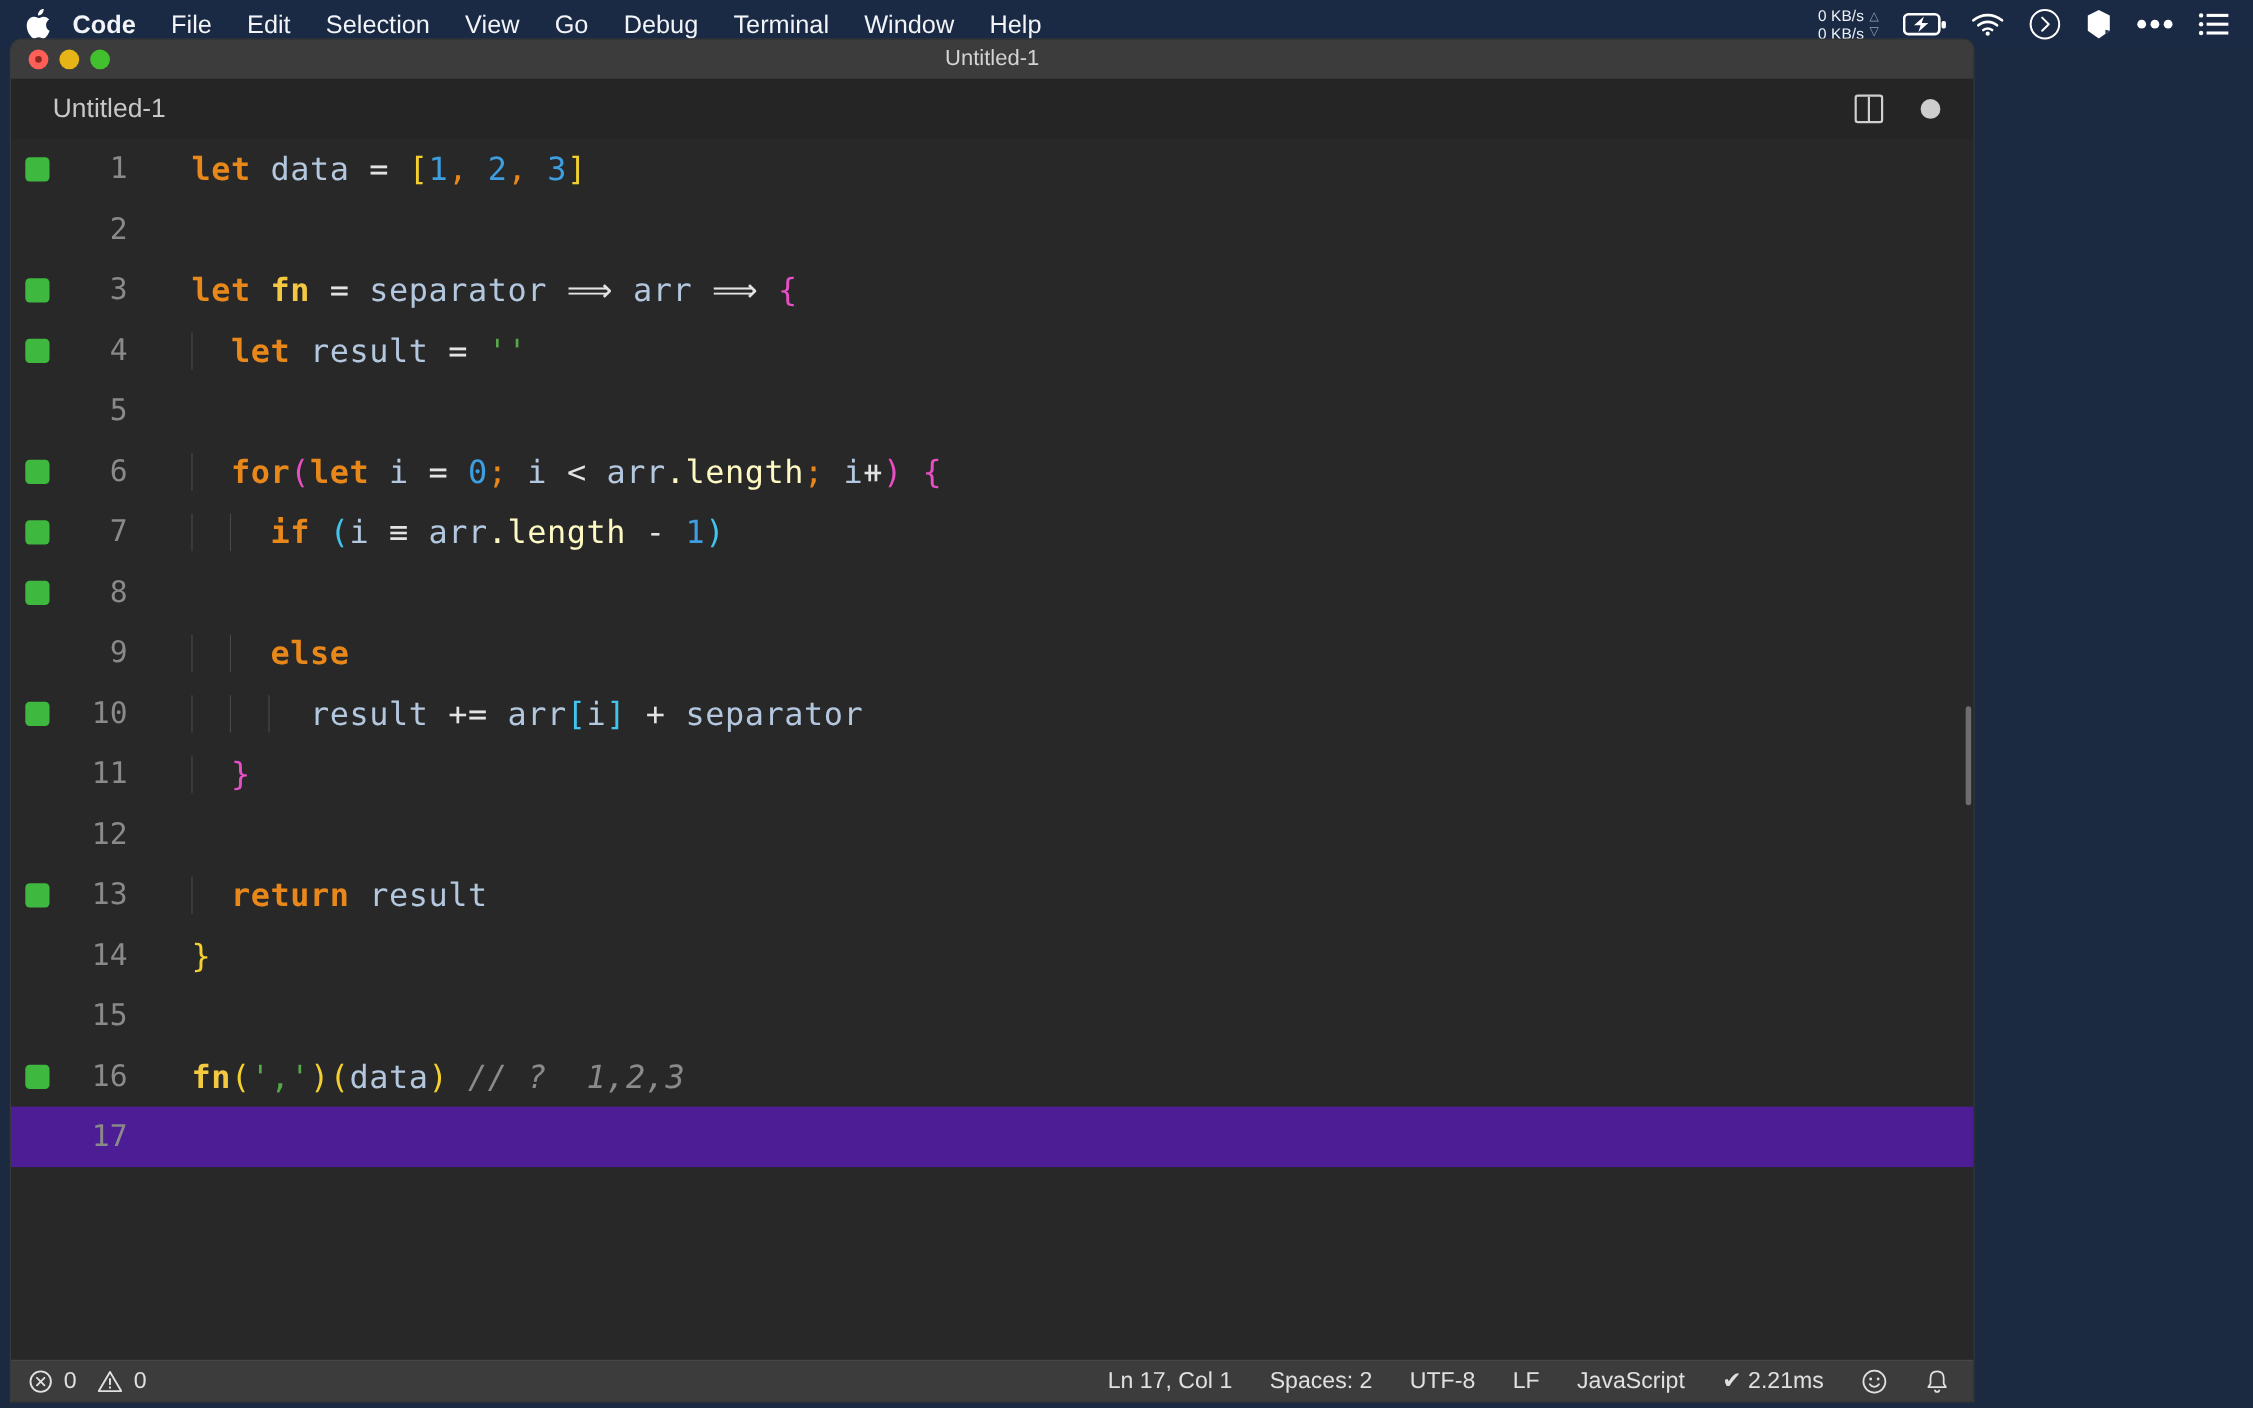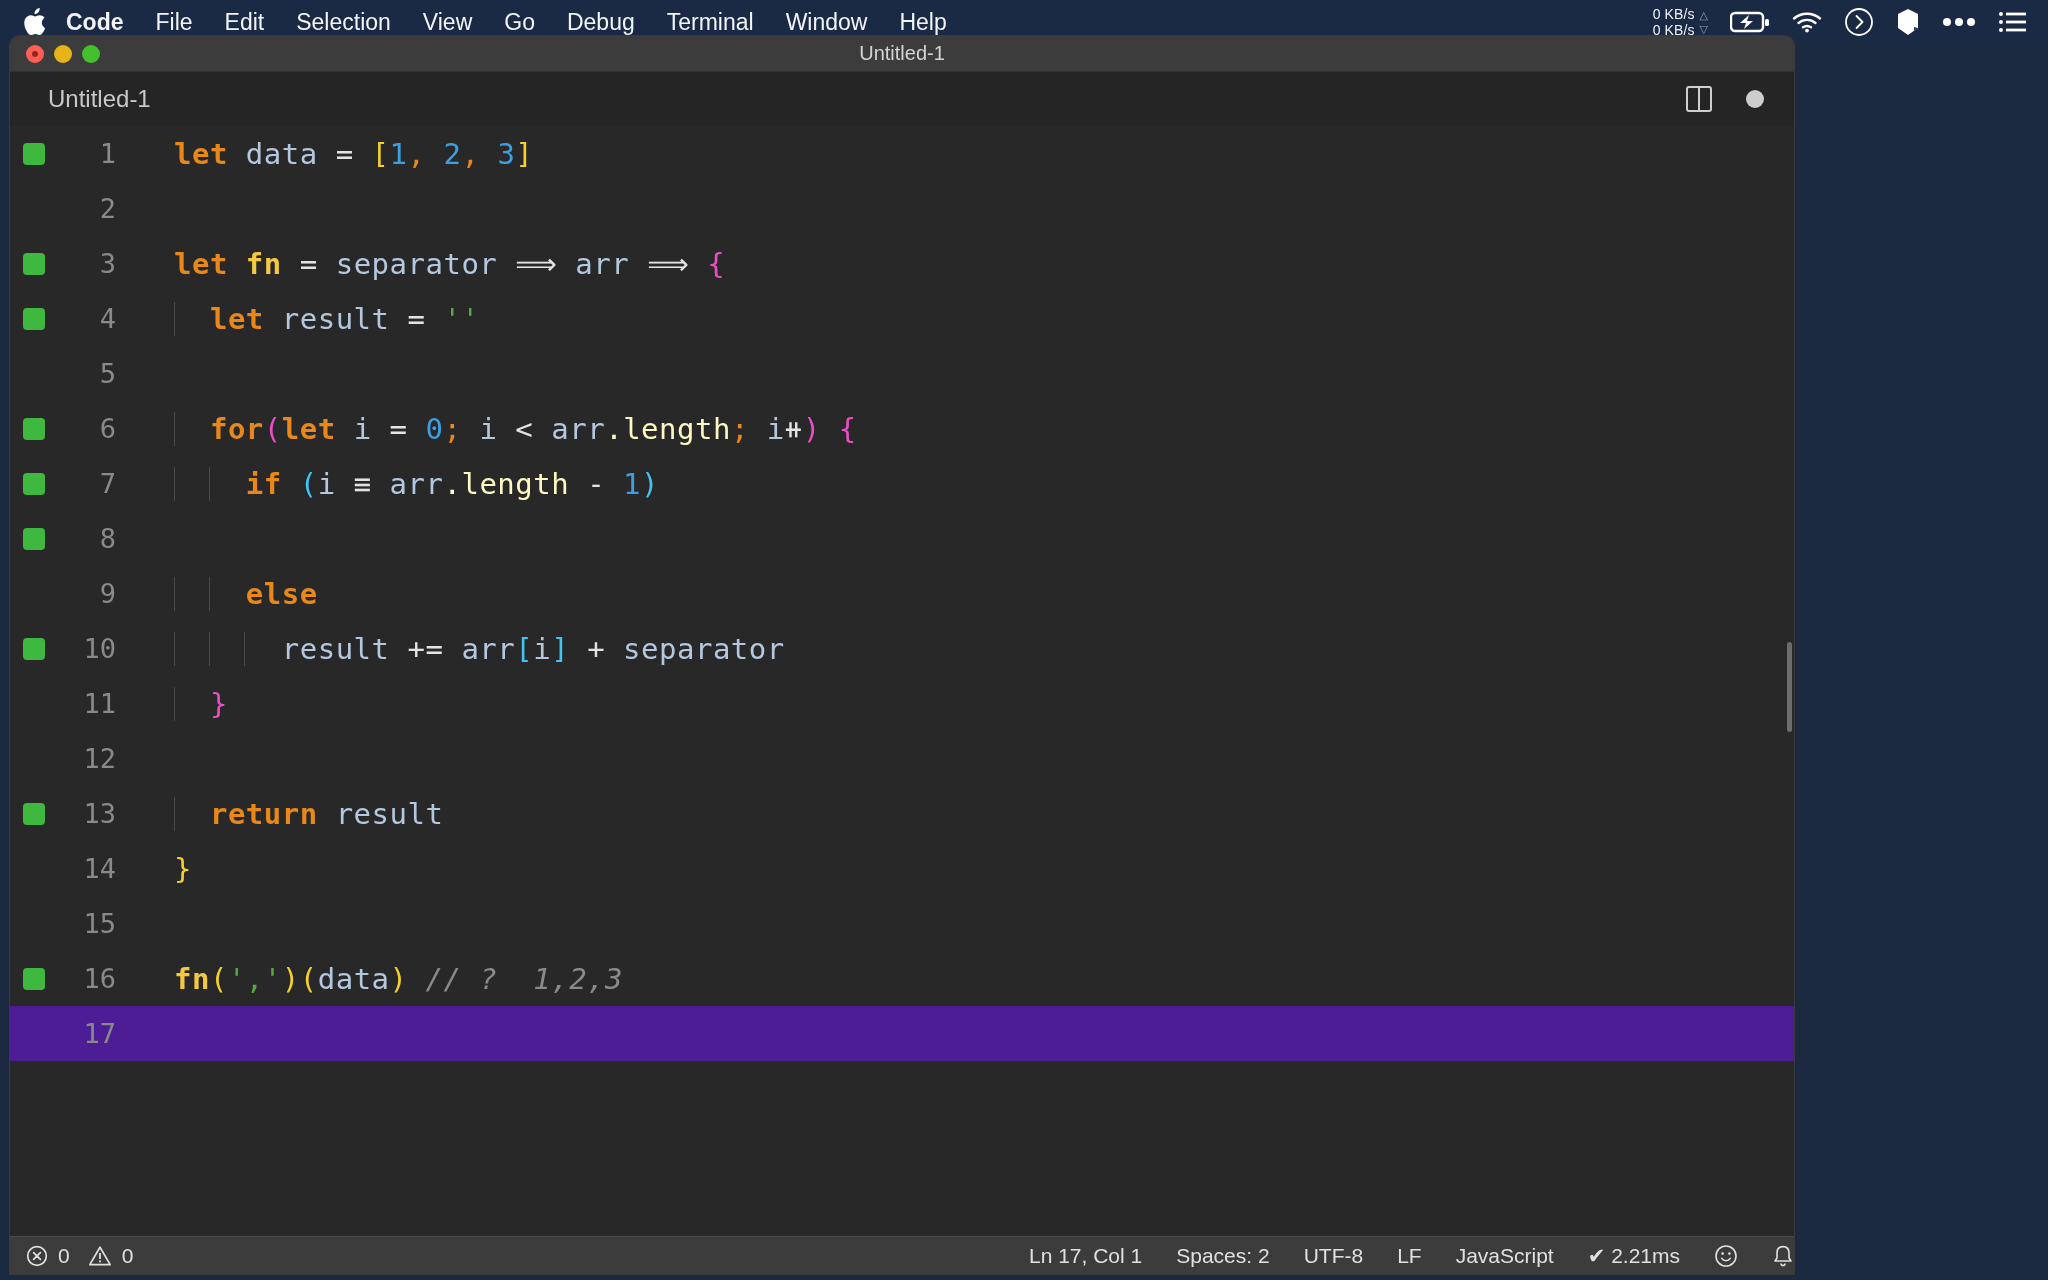--- a/index.html
+++ b/index.html
@@ -132,21 +132,21 @@
     background: #6d6d6d; border-radius: 3px;
   }
 
   
   #statusbar {
     height: 38px; background: #3c3c3c;
     display: flex; align-items: center; color: #e0e0e0;
     font-size: 21px; border-top: 1px solid #4a4a4a;
   }
   #status-left { display: flex; align-items: center; gap: 10px; padding-left: 16px; }
-  #status-right { margin-left: auto; display: flex; align-items: center; gap: 34px; }
+  #status-right { margin-left: auto; display: flex; align-items: center; gap: 34px; padding-right: 22px; }
   .sb-item { white-space: nowrap; }
   .icon-svg { display: block; }
 </style>
 </head>
 <body>
 
 <div id="menubar">
   <div class="apple">
     <svg width="24" height="28" viewBox="0 0 24 28" class="icon-svg">
       <path fill="#ffffff" d="M16.4 4.2c.9-1.1 1.5-2.6 1.3-4.2-1.3.1-2.9.9-3.8 2-.8 1-1.6 2.5-1.4 4 1.5.1 3-.8 3.9-1.8zM19.9 14.8c0-3.3 2.7-4.9 2.8-5-1.5-2.2-3.9-2.5-4.7-2.6-2-.2-3.9 1.2-4.9 1.2-1 0-2.6-1.2-4.3-1.1-2.2.03-4.2 1.3-5.4 3.3-2.3 4-.6 9.9 1.6 13.1 1.1 1.6 2.4 3.4 4.1 3.3 1.6-.07 2.3-1.1 4.2-1.1 1.9 0 2.5 1.1 4.2 1 1.7-.03 2.8-1.6 3.9-3.2 1.2-1.8 1.7-3.6 1.7-3.7-.04-.02-3.2-1.3-3.2-5.2z"></path>

